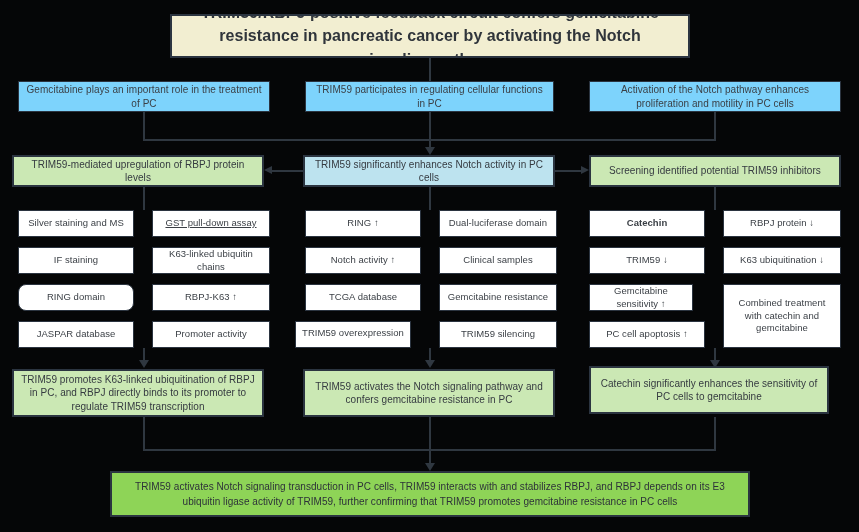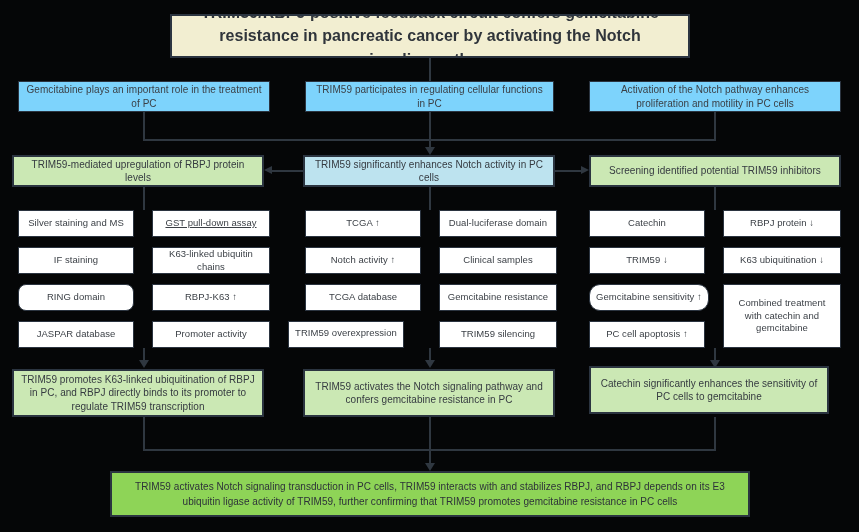--- a/index.html
+++ b/index.html
@@ -172,52 +172,52 @@
     <span>K63-linked ubiquitin chains</span>
     </div>
   <div class="box band" style="left:152px; top:284px; width:118px; height:27px;">
     <span>RBPJ-K63 ↑</span>
     </div>
   <div class="box band" style="left:152px; top:321px; width:118px; height:27px;">
     <span>Promoter activity</span>
     </div>
 
   <div class="box band" style="left:305px; top:210px; width:116px; height:27px;">
-    <span>TCGA ↑</span>
+    <span>RING ↑</span>
     </div>
   <div class="box band" style="left:305px; top:284px; width:116px; height:27px;">
     <span>TCGA database</span>
     </div>
   <div class="box band" style="left:305px; top:247px; width:116px; height:27px;">
     <span>Notch activity ↑</span>
     </div>
-  <div class="box band clip" style="left:288px; top:321px; width:116px; height:27px;justify-content:center;">
+  <div class="box band clip" style="left:295px; top:321px; width:116px; height:27px;justify-content:center;">
     <span>TRIM59 overexpression</span>
     </div>
 
   <div class="box band" style="left:439px; top:210px; width:118px; height:27px;">
     <span>Dual-luciferase domain</span>
     </div>
   <div class="box band" style="left:439px; top:247px; width:118px; height:27px;justify-content:center;">
     <span>Clinical samples</span>
     </div>
   <div class="box band" style="left:439px; top:284px; width:118px; height:27px;">
     <span>Gemcitabine resistance</span>
     </div>
   <div class="box band" style="left:439px; top:321px; width:118px; height:27px;">
     <span>TRIM59 silencing</span>
     </div>
 
-  <div class="box band" style="left:589px; top:210px; width:116px; height:27px;">
+  <div class="box band" style="left:589px; top:210px; width:116px; height:27px;font-weight:bold;">
     <span>Catechin</span>
     </div>
   <div class="box band" style="left:589px; top:247px; width:116px; height:27px;">
     <span>TRIM59 ↓</span>
     </div>
-  <div class="box band" style="left:589px; top:284px; width:120px; height:27px;border-radius:11px;">
+  <div class="box band" style="left:589px; top:284px; width:104px; height:27px;">
     <span>Gemcitabine sensitivity ↑</span>
     </div>
   <div class="box band" style="left:589px; top:321px; width:116px; height:27px;">
     <span>PC cell apoptosis ↑</span>
     </div>
 
   <div class="box band" style="left:723px; top:210px; width:118px; height:27px;">
     <span>RBPJ protein ↓</span>
     </div>
   <div class="box band" style="left:723px; top:247px; width:118px; height:27px;">

